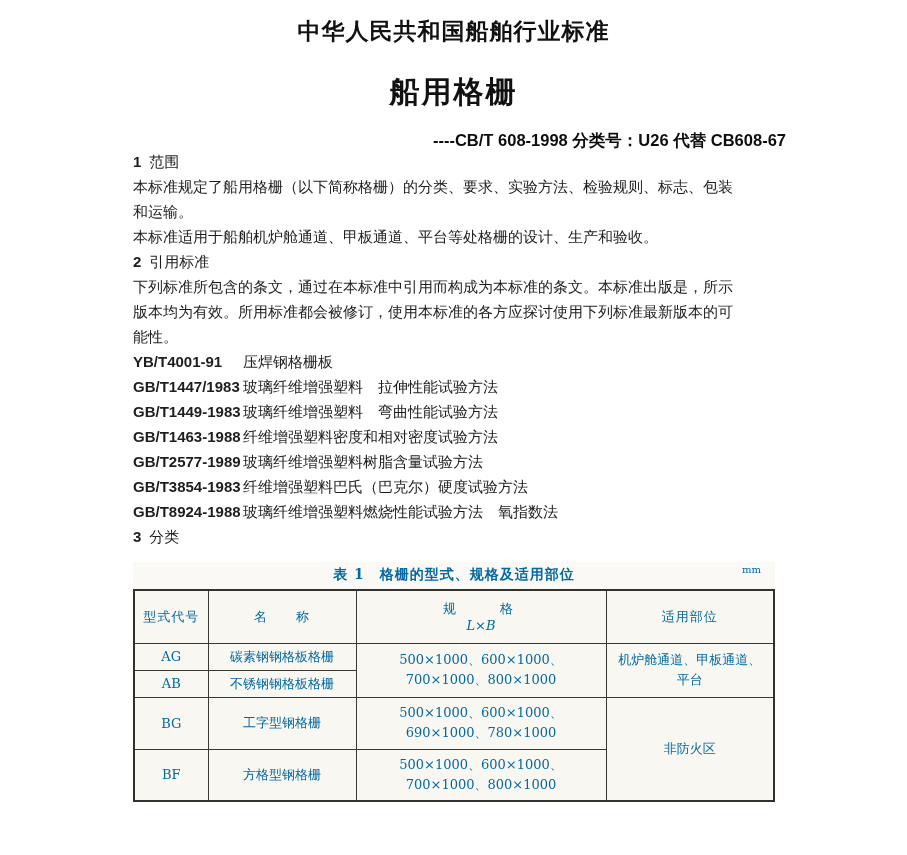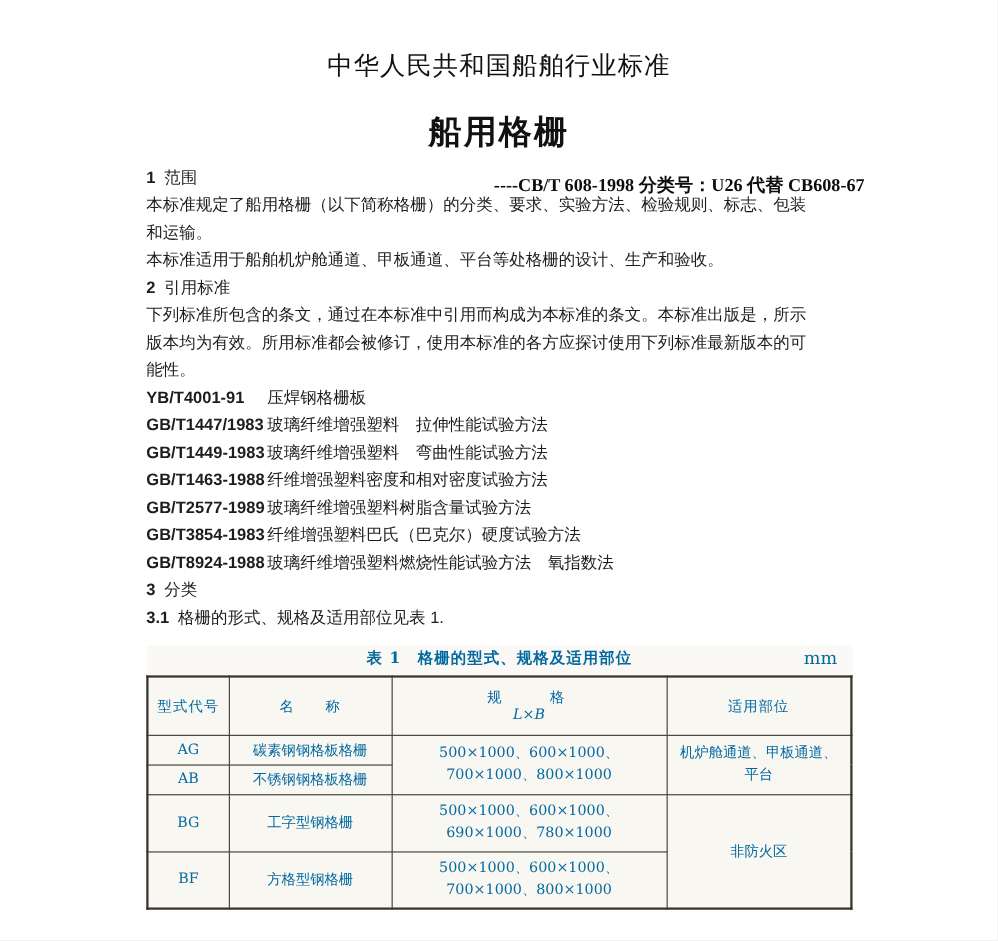--- a/index.html
+++ b/index.html
@@ -8,43 +8,42 @@
     position: relative;
     width: 907px;
     height: 855px;
     background: #ffffff;
     font-family: "Liberation Sans", sans-serif;
     color: #1d1d1d;
     overflow: hidden;
   }
   .doc-header { position: absolute; top: 0; left: 0; width: 907px; }
   .doc-title {
-    margin-top: 44px;
+    margin-top: 16px;
     text-align: center;
     font-size: 23px;
-    font-weight: normal;
+    font-weight: bold;
     letter-spacing: 1px;
     color: #111;
   }
   .doc-subtitle {
     margin-top: 25px;
     text-align: center;
     font-size: 30px;
     font-weight: bold;
     letter-spacing: 2px;
     color: #111;
   }
   .doc-meta {
     margin-top: 17px;
     text-align: right;
     padding-right: 121px;
     font-size: 16.5px;
     font-weight: bold;
     color: #0d0d0d;
-    font-family: Liberation Serif, serif;
   }
   .doc-body { position: absolute; left: 133px; top: 149px; width: 656px; }
   .ln {
     height: 25px;
     line-height: 25px;
     font-size: 15px;
     white-space: nowrap;
   }
   .num { font-weight: bold; margin-right: 8px; }
   .code {
@@ -65,21 +64,21 @@
     text-align: center;
     font-size: 14px;
     font-weight: bold;
     letter-spacing: 1px;
     line-height: 24px;
   }
   .unit {
     position: absolute;
     right: 14px;
     top: 2px;
-    font-size: 16px;
+    font-size: 10px;
     font-weight: normal;
     letter-spacing: 0;
   }
   table.t1 {
     border-collapse: collapse;
     width: 640px;
     table-layout: fixed;
     background: #f8f7f2;
   }
   table.t1 th, table.t1 td {
@@ -145,23 +144,20 @@
     </div>
     <div class="ln">
       <span class="code">GB/T3854-1983</span><span>纤维增强塑料巴氏（巴克尔）硬度试验方法</span>
     </div>
     <div class="ln">
       <span class="code">GB/T8924-1988</span><span>玻璃纤维增强塑料燃烧性能试验方法　氧指数法</span>
     </div>
 
     <div class="ln">
       <span class="num">3</span><span>分类</span>
-    </div>
-    <div class="ln">
-      <span class="num">3.1</span><span>格栅的形式、规格及适用部位见表 1.</span>
     </div>
 
     <div class="table-wrap">
       <div class="caption-row">
         <div class="caption">表 1　格栅的型式、规格及适用部位</div>
         <div class="unit">mm</div>
       </div>
       <table class="t1">
         <colgroup>
           <col style="width:74px">

